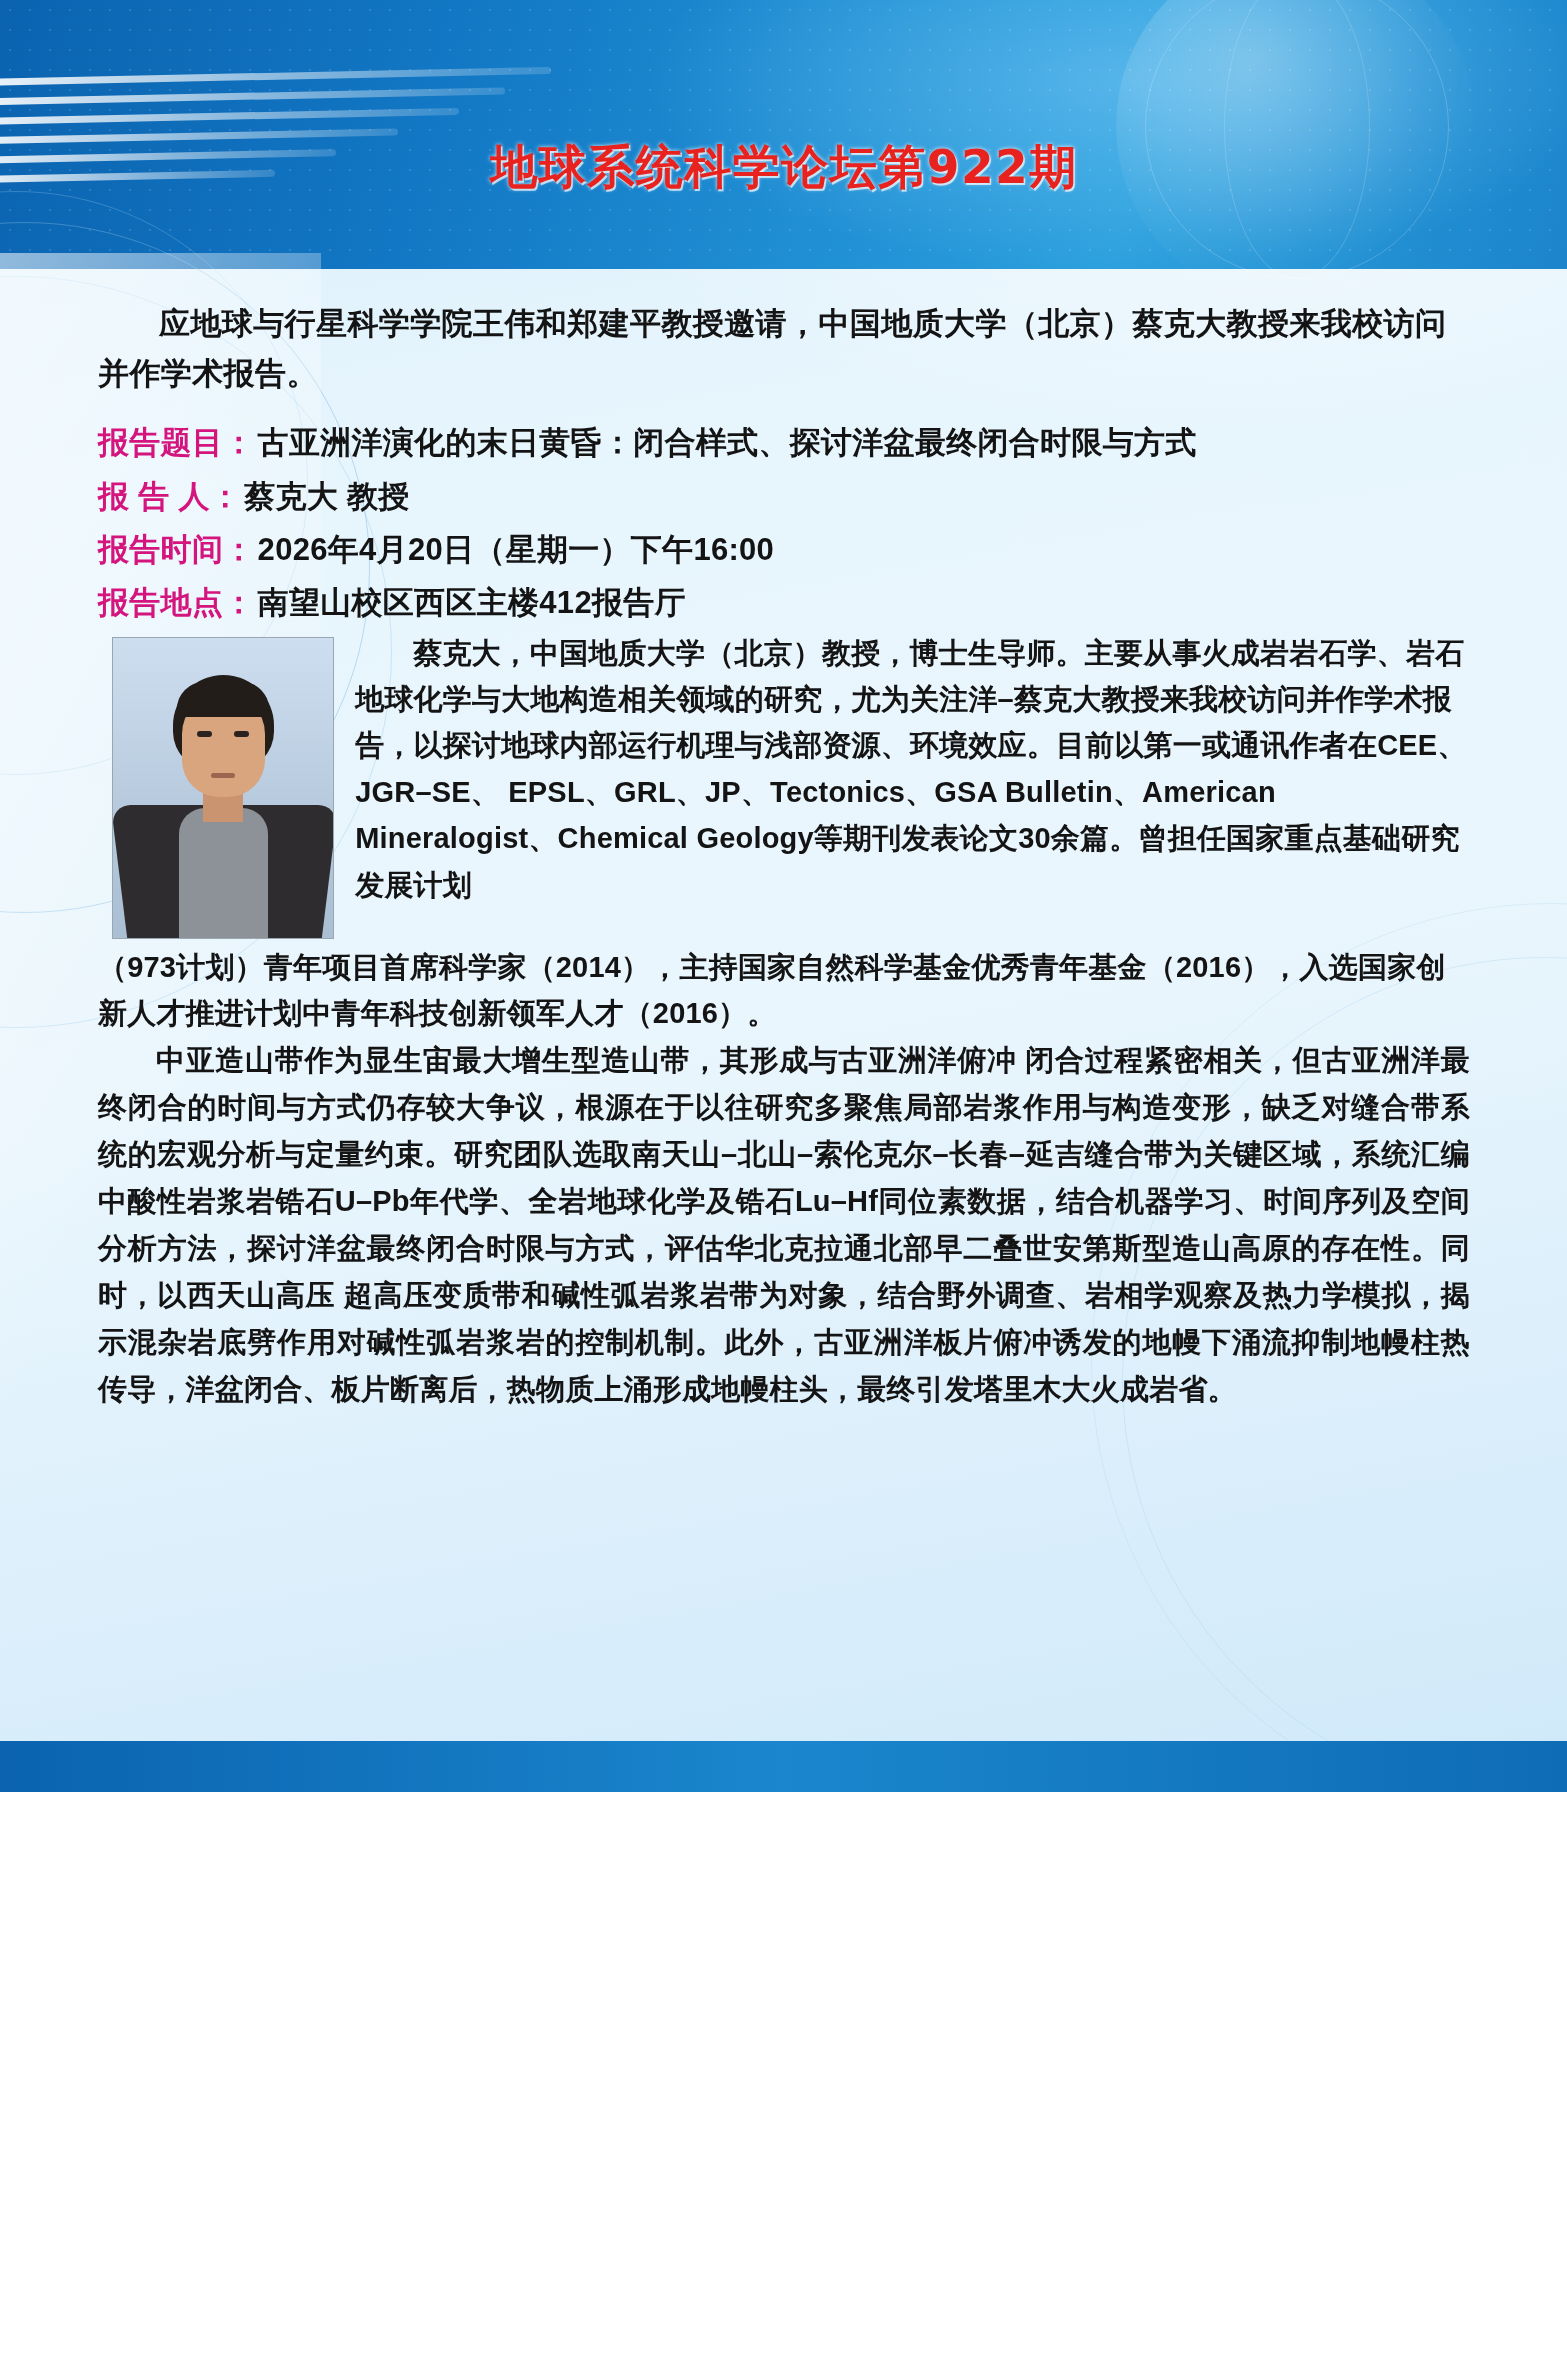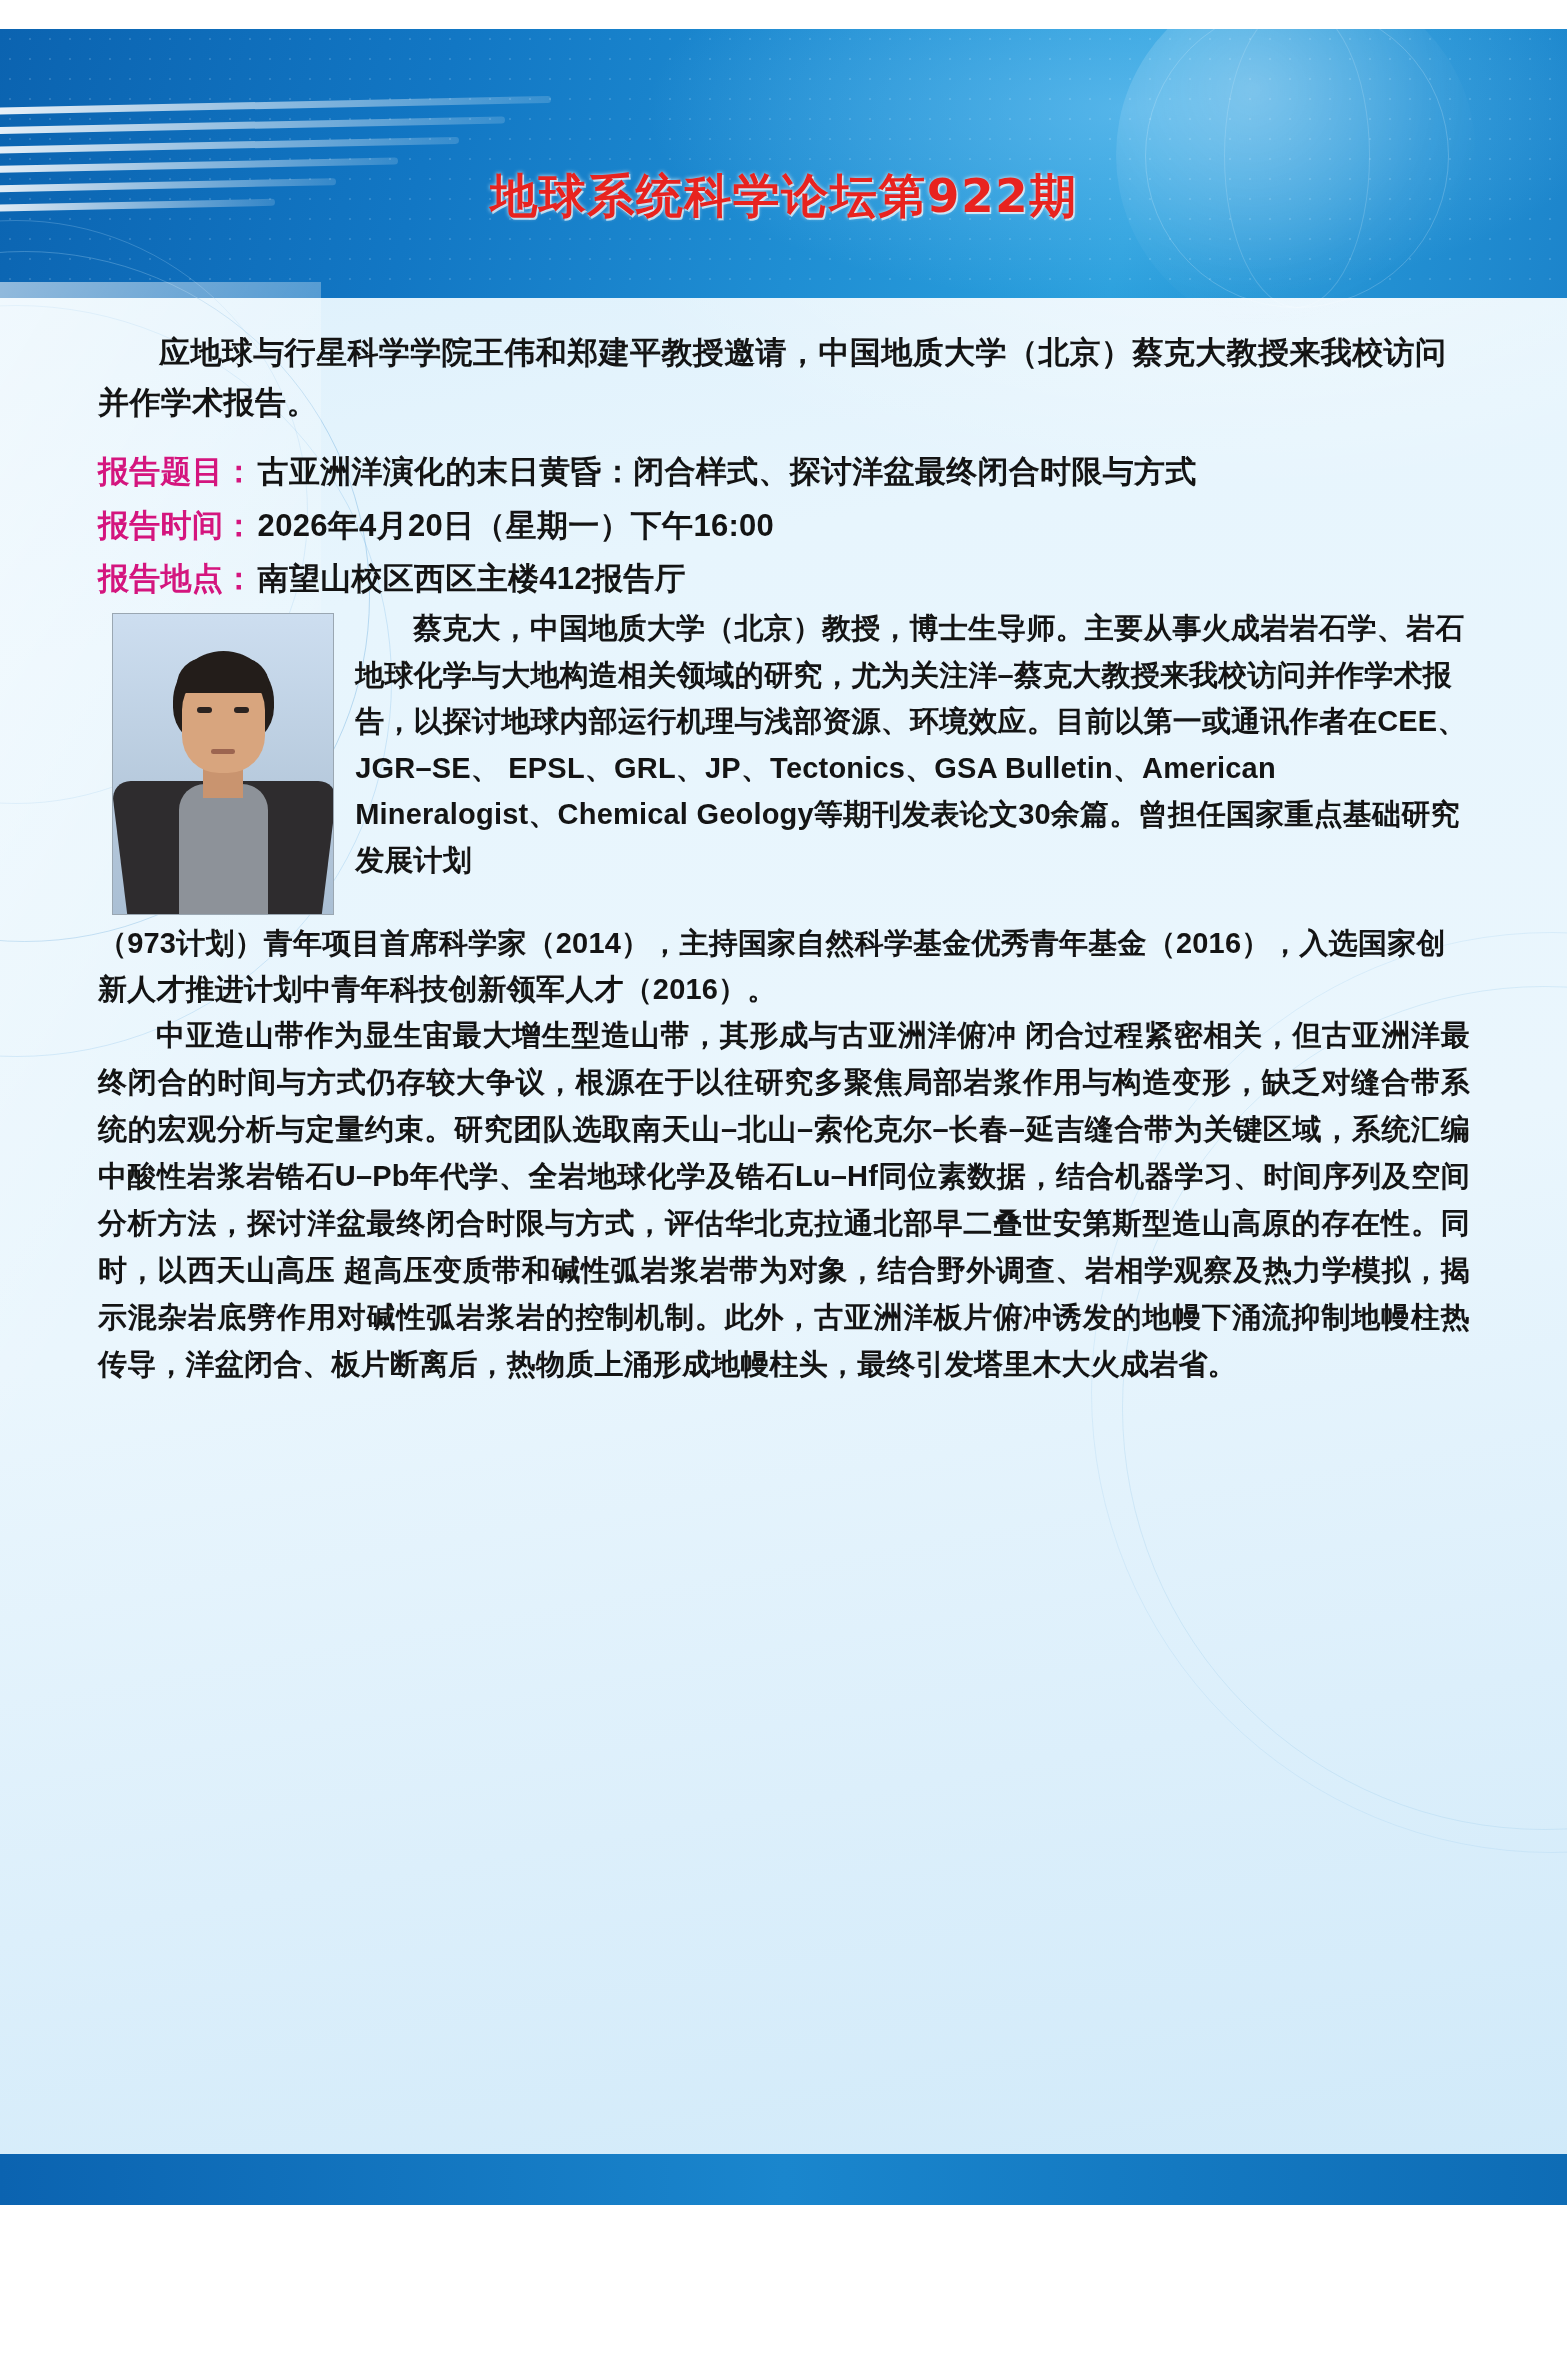--- a/index.html
+++ b/index.html
@@ -9,26 +9,25 @@
   body {
     width: 1568px;
     height: 2354px;
     font-family: "Liberation Sans", sans-serif;
     background: #ffffff;
     overflow: hidden;
   }
   .poster {
     position: relative;
     width: 1568px;
-    height: 2176px;
+    height: 1792px;
     background:
       radial-gradient(ellipse 1072px 536px at 78% 6%, rgba(255,255,255,0.55), rgba(255,255,255,0) 62%),
       linear-gradient(170deg, #d9eefb 0%, #e7f5fd 26%, #eaf6fd 55%, #dceffb 78%, #cfe9f9 100%);
     overflow: hidden;
-    margin-top: 29px;
   }
 
   
   .banner {
     position: absolute;
     left: 0; top: 0;
     width: 1568px;
     height: 269px;
     background:
       radial-gradient(ellipse 689px 276px at 72% 30%, rgba(120,200,245,0.55), rgba(120,200,245,0) 70%),
@@ -277,20 +276,24 @@
   <div class="leftwash"></div>
 
   <div class="content">
 
     <div class="intro">应地球与行星科学学院王伟和郑建平教授邀请，中国地质大学（北京）蔡克大教授来我校访问并作学术报告。</div>
 
     <div class="info-list">
       <div class="info-row">
         <span class="info-label">报告题目：</span>
         <span class="info-value">古亚洲洋演化的末日黄昏：闭合样式、探讨洋盆最终闭合时限与方式</span>
+      </div>
+      <div class="info-row">
+        <span class="info-label">报 告 人：</span>
+        <span class="info-value">蔡克大  教授</span>
       </div>
       <div class="info-row">
         <span class="info-label">报告时间：</span>
         <span class="info-value">2026年4月20日（星期一）下午16:00</span>
       </div>
       <div class="info-row">
         <span class="info-label">报告地点：</span>
         <span class="info-value">南望山校区西区主楼412报告厅</span>
       </div>
     </div>

